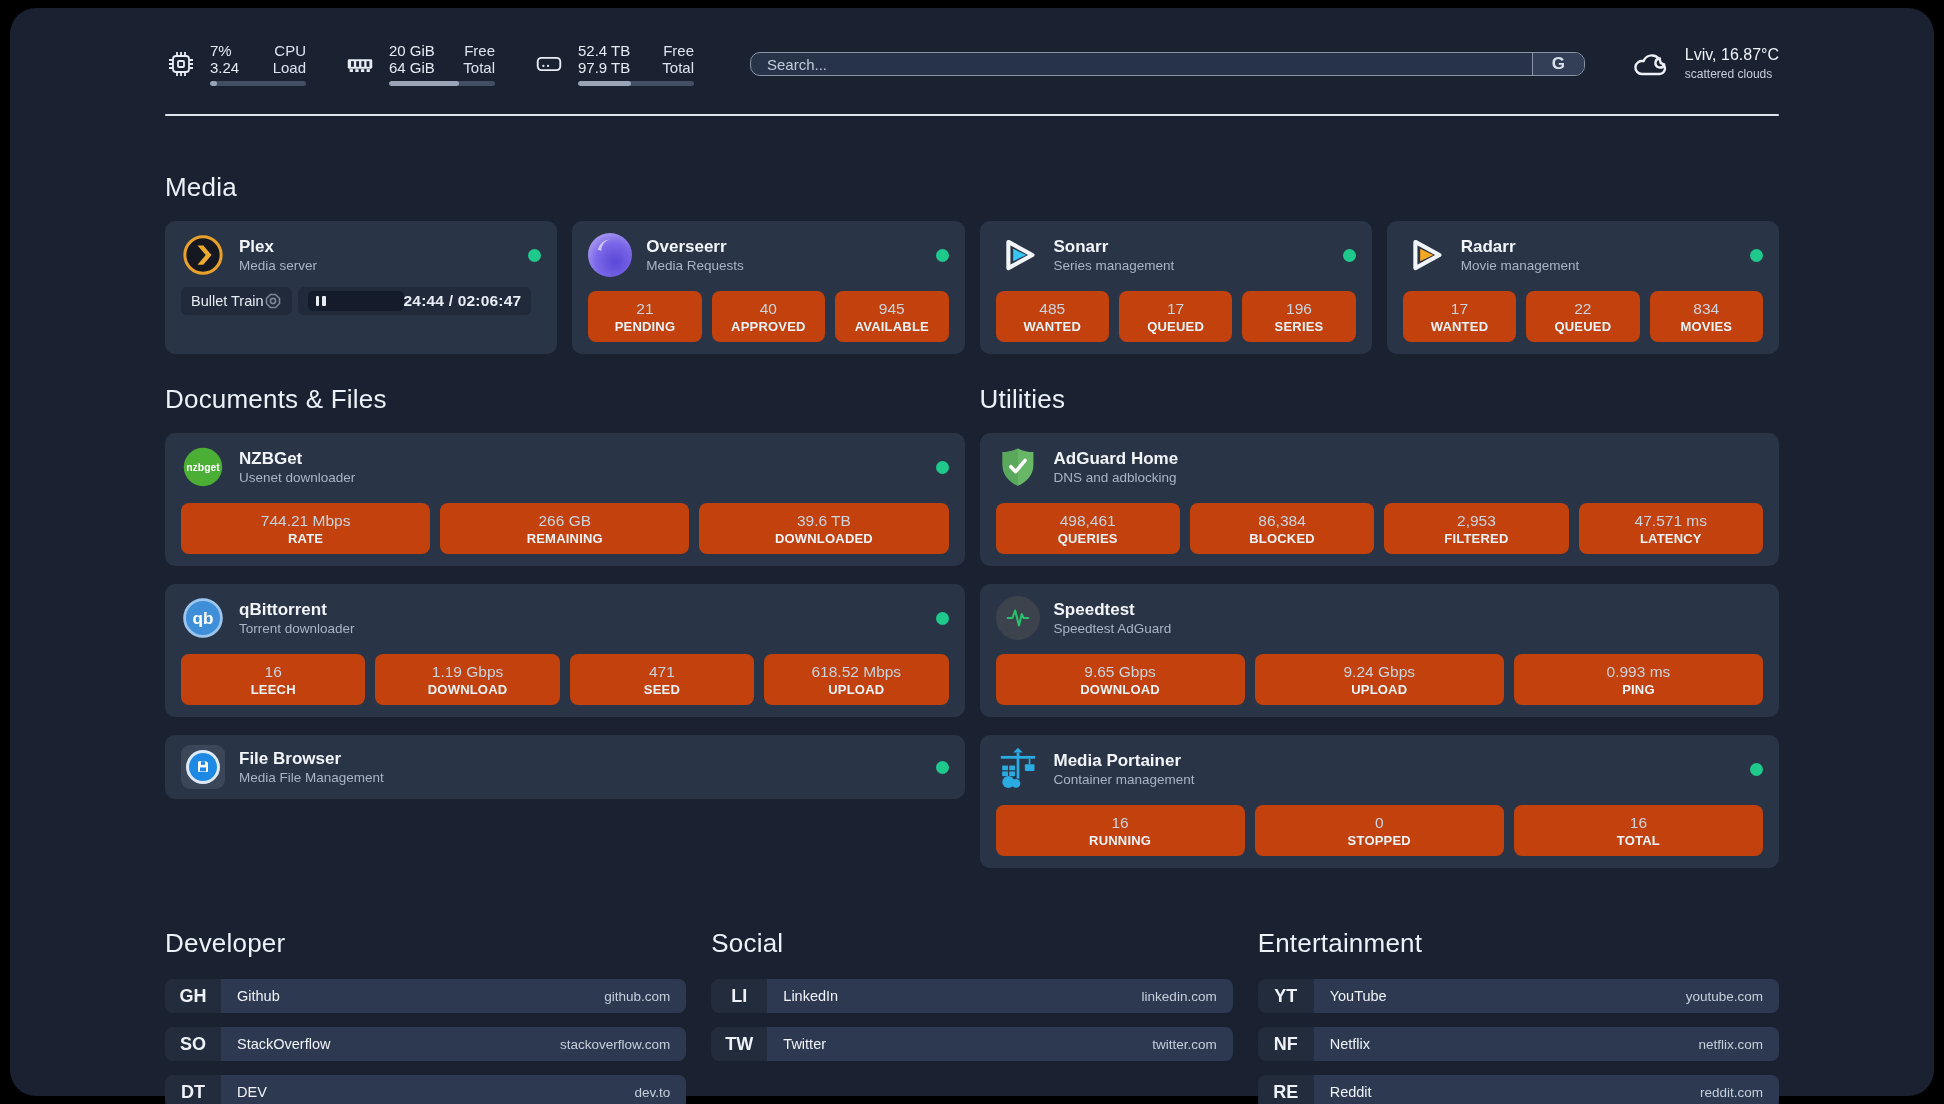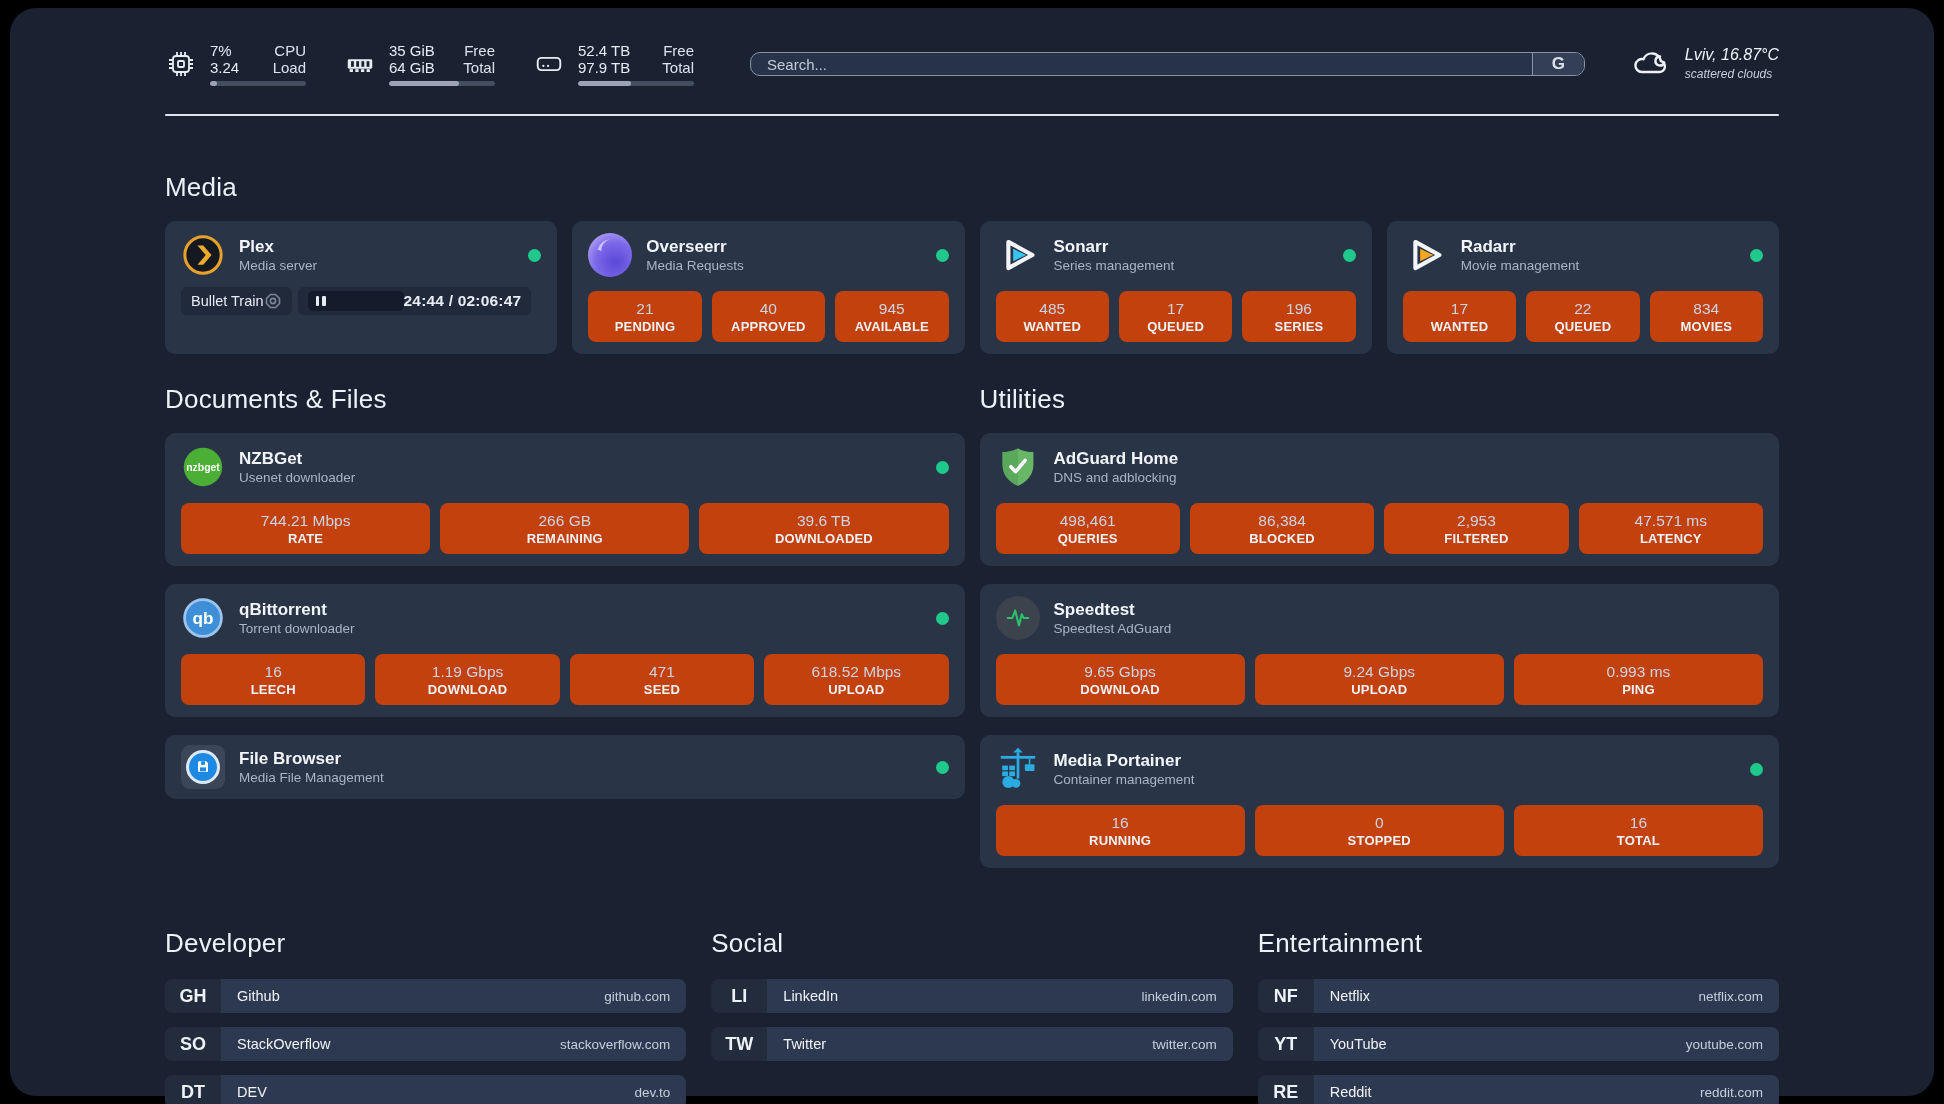--- a/index.html
+++ b/index.html
@@ -24,21 +24,21 @@
   .sys-w2 .sys-body { min-width: 106px; }
   .sys-w3 .sys-body { min-width: 116px; }
   .searchbar { flex: 1; display: flex; align-items: stretch; height: 24px; margin: 0 44px 0 18px;
     background: #273349; border: 1px solid #8a93a7; border-radius: 10px; overflow: hidden; }
   .searchbar input { flex: 1; background: transparent; border: none; outline: none;
     padding: 0 16px; font-size: 15px; color: #e7ecf4; font-family: "Liberation Sans", sans-serif; }
   .searchbar input::placeholder { color: #c3cbd9; }
   .search-engine { width: 52px; display: flex; align-items: center; justify-content: center;
     background: #333f56; border-left: 1px solid #8a93a7; font-size: 17px; font-weight: bold;
     color: #dbe1ec; cursor: pointer; }
-  .weather { display: flex; align-items: flex-start; gap: 14px; font-style: italic; }
+  .weather { display: flex; align-items: center; gap: 14px; }
   .weather-text .line1 { font-size: 16px; color: #eef2f8; line-height: 20px; }
   .weather-text .line2 { font-size: 12px; color: #c7cfdc; line-height: 18px; }
   .separator { margin-top: 22px; height: 2px; background: #dfe4ee; border-radius: 1px; }
   
   .section-title { font-size: 26px; font-weight: 500; color: #edf1f8; letter-spacing: 0.2px; }
   .media-title { margin-top: 56px; }
   .media-grid { margin-top: 18px; display: grid; grid-template-columns: repeat(4, 1fr); gap: 15px; }
   .two-col { margin-top: 30px; display: grid; grid-template-columns: 1fr 1fr; column-gap: 15px; }
   .col-stack { display: flex; flex-direction: column; }
   .col-stack .card { margin-top: 18px; }
@@ -128,21 +128,21 @@
           <rect x="18.5" y="13" width="3" height="6" fill="#1a2232"></rect>
           <rect x="24" y="13" width="3" height="6" fill="#1a2232"></rect>
           <rect x="6" y="21.5" width="3.5" height="3" fill="#e8edf5"></rect>
           <rect x="12" y="21.5" width="3.5" height="3" fill="#e8edf5"></rect>
           <rect x="18" y="21.5" width="3.5" height="3" fill="#e8edf5"></rect>
           <rect x="24" y="21.5" width="3.5" height="3" fill="#e8edf5"></rect>
         </svg>
       </span>
       <div class="sys-body">
         <div class="sys-row">
-          <span>35 GiB</span>
+          <span>20 GiB</span>
           <span class="lbl">Free</span>
         </div>
         <div class="sys-row">
           <span>64 GiB</span>
           <span class="lbl">Total</span>
         </div>
         <div class="sys-track">
           <div class="sys-fill" style="width: 66%;"></div>
         </div>
       </div>
@@ -568,34 +568,34 @@
         <span class="bm-bar">
           <span class="bm-name">Twitter</span>
           <span class="bm-url">twitter.com</span>
         </span>
       </div>
     </div>
 
     <div>
       <div class="section-title bm-title">Entertainment</div>
       <div class="bm-row">
+        <span class="bm-abbr">YT</span>
+        <span class="bm-bar">
+          <span class="bm-name">YouTube</span>
+          <span class="bm-url">youtube.com</span>
+        </span>
+      </div>
+      <div class="bm-row">
         <span class="bm-abbr">NF</span>
         <span class="bm-bar">
           <span class="bm-name">Netflix</span>
           <span class="bm-url">netflix.com</span>
         </span>
       </div>
       <div class="bm-row">
-        <span class="bm-abbr">YT</span>
-        <span class="bm-bar">
-          <span class="bm-name">YouTube</span>
-          <span class="bm-url">youtube.com</span>
-        </span>
-      </div>
-      <div class="bm-row">
         <span class="bm-abbr">RE</span>
         <span class="bm-bar">
           <span class="bm-name">Reddit</span>
           <span class="bm-url">reddit.com</span>
         </span>
       </div>
     </div>
 
   </div>
 </div>

